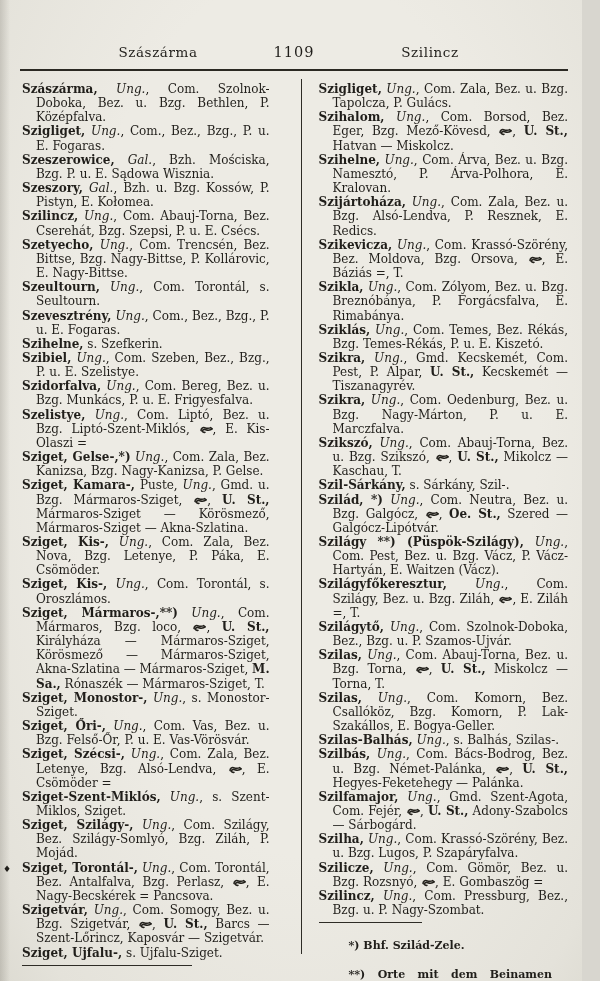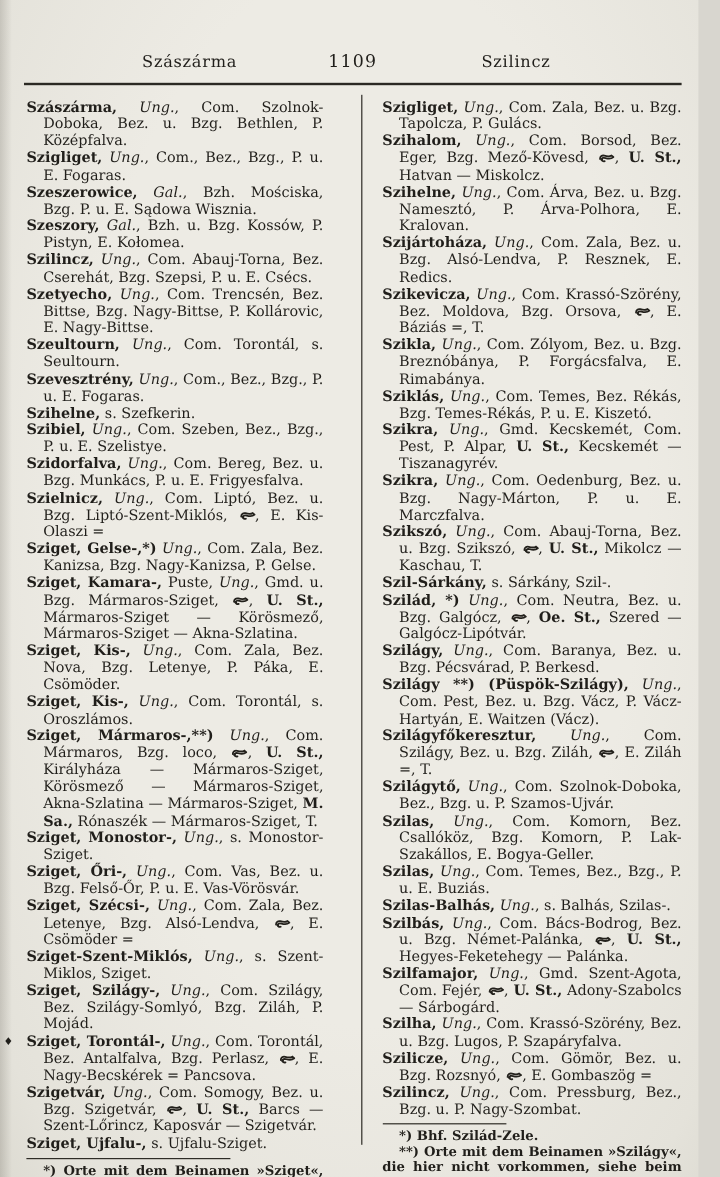--- a/index.html
+++ b/index.html
@@ -22,21 +22,21 @@
   .col.right{padding-left:11px;}
   .entry{margin:0;font-size:12px;line-height:14.15px;text-align:justify;
     padding-left:14px;text-indent:-14px;position:relative;}
   .entry .b{font-weight:bold;}
   .entry .i{font-style:italic;}
   .horn svg{vertical-align:-1px;}
   .mark{position:absolute;left:-19px;top:1px;font-size:9px;text-indent:0;}
   .fn-rule{height:0;border-top:1.5px solid #2e2c26;margin:5px 0 3px;}
   .col.left .fn-rule{width:170px;}
   .col.right .fn-rule{width:103px;}
-  .footnote{margin:0;font-size:11px;line-height:13px;font-weight:bold;
+  .footnote{margin:16px;font-size:11px;line-height:13px;font-weight:bold;
     text-align:justify;text-indent:14px;}
 </style>
 </head>
 <body>
 
 <div class="page">
   <div class="running-header">
     <span class="hw-left">Szászárma</span>
     <span class="page-num">1109</span>
     <span class="hw-right">Szilincz</span>
@@ -50,21 +50,21 @@
           <p class="entry"><span class="b">Szigliget,</span> <span class="i">Ung.</span>, Com., Bez., Bzg., P. u. E. Fogaras.</p>
           <p class="entry"><span class="b">Szeszerowice,</span> <span class="i">Gal.</span>, Bzh. Mościska, Bzg. P. u. E. Sądowa Wisznia.</p>
           <p class="entry"><span class="b">Szeszory,</span> <span class="i">Gal.</span>, Bzh. u. Bzg. Kossów, P. Pistyn, E. Kołomea.</p>
           <p class="entry"><span class="b">Szilincz,</span> <span class="i">Ung.</span>, Com. Abauj-Torna, Bez. Cserehát, Bzg. Szepsi, P. u. E. Csécs.</p>
           <p class="entry"><span class="b">Szetyecho,</span> <span class="i">Ung.</span>, Com. Trencsén, Bez. Bittse, Bzg. Nagy-Bittse, P. Kollárovic, E. Nagy-Bittse.</p>
           <p class="entry"><span class="b">Szeultourn,</span> <span class="i">Ung.</span>, Com. Torontál, s. Seultourn.</p>
           <p class="entry"><span class="b">Szevesztrény,</span> <span class="i">Ung.</span>, Com., Bez., Bzg., P. u. E. Fogaras.</p>
           <p class="entry"><span class="b">Szihelne,</span> s. Szefkerin.</p>
           <p class="entry"><span class="b">Szibiel,</span> <span class="i">Ung.</span>, Com. Szeben, Bez., Bzg., P. u. E. Szelistye.</p>
           <p class="entry"><span class="b">Szidorfalva,</span> <span class="i">Ung.</span>, Com. Bereg, Bez. u. Bzg. Munkács, P. u. E. Frigyesfalva.</p>
-          <p class="entry"><span class="b">Szielnicz,</span> <span class="i">Ung.</span>, Com. Liptó, Bez. u. Bzg. Liptó-Szent-Miklós, <span class="horn"><svg width="14" height="8" viewBox="0 0 14 8" aria-hidden="true">
+          <p class="entry"><span class="b">Szelistye,</span> <span class="i">Ung.</span>, Com. Liptó, Bez. u. Bzg. Liptó-Szent-Miklós, <span class="horn"><svg width="14" height="8" viewBox="0 0 14 8" aria-hidden="true">
                 <path d="M2 4.4 C2 2.3 3.8 1.2 5.6 1.7 C8 2.4 9.8 2.7 11.6 1.6 L13.2 2.9 C11.2 4.6 8.6 4.3 6.6 3.7 C4.9 3.2 3.5 3.6 3.5 4.9 C3.5 6.1 4.7 6.7 5.9 6.3" fill="none" stroke="#23211c" stroke-width="1.5" stroke-linecap="round"></path>
                 <circle cx="3.4" cy="4.9" r="1.1" fill="#23211c"></circle>
               </svg></span>, E. Kis-Olaszi =</p>
           <p class="entry"><span class="b">Sziget, Gelse-,*)</span> <span class="i">Ung.</span>, Com. Zala, Bez. Kanizsa, Bzg. Nagy-Kanizsa, P. Gelse.</p>
           <p class="entry"><span class="b">Sziget, Kamara-,</span> Puste, <span class="i">Ung.</span>, Gmd. u. Bzg. Mármaros-Sziget, <span class="horn"><svg width="14" height="8" viewBox="0 0 14 8" aria-hidden="true">
                 <path d="M2 4.4 C2 2.3 3.8 1.2 5.6 1.7 C8 2.4 9.8 2.7 11.6 1.6 L13.2 2.9 C11.2 4.6 8.6 4.3 6.6 3.7 C4.9 3.2 3.5 3.6 3.5 4.9 C3.5 6.1 4.7 6.7 5.9 6.3" fill="none" stroke="#23211c" stroke-width="1.5" stroke-linecap="round"></path>
                 <circle cx="3.4" cy="4.9" r="1.1" fill="#23211c"></circle>
               </svg></span>, <span class="b">U. St.,</span> Mármaros-Sziget — Körösmező, Mármaros-Sziget — Akna-Szlatina.</p>
           <p class="entry"><span class="b">Sziget, Kis-,</span> <span class="i">Ung.</span>, Com. Zala, Bez. Nova, Bzg. Letenye, P. Páka, E. Csömöder.</p>
           <p class="entry"><span class="b">Sziget, Kis-,</span> <span class="i">Ung.</span>, Com. Torontál, s. Oroszlámos.</p>
@@ -114,29 +114,31 @@
           <p class="entry"><span class="b">Szikra,</span> <span class="i">Ung.</span>, Com. Oedenburg, Bez. u. Bzg. Nagy-Márton, P. u. E. Marczfalva.</p>
           <p class="entry"><span class="b">Szikszó,</span> <span class="i">Ung.</span>, Com. Abauj-Torna, Bez. u. Bzg. Szikszó, <span class="horn"><svg width="14" height="8" viewBox="0 0 14 8" aria-hidden="true">
                 <path d="M2 4.4 C2 2.3 3.8 1.2 5.6 1.7 C8 2.4 9.8 2.7 11.6 1.6 L13.2 2.9 C11.2 4.6 8.6 4.3 6.6 3.7 C4.9 3.2 3.5 3.6 3.5 4.9 C3.5 6.1 4.7 6.7 5.9 6.3" fill="none" stroke="#23211c" stroke-width="1.5" stroke-linecap="round"></path>
                 <circle cx="3.4" cy="4.9" r="1.1" fill="#23211c"></circle>
               </svg></span>, <span class="b">U. St.,</span> Mikolcz — Kaschau, T.</p>
           <p class="entry"><span class="b">Szil-Sárkány,</span> s. Sárkány, Szil-.</p>
           <p class="entry"><span class="b">Szilád, *)</span> <span class="i">Ung.</span>, Com. Neutra, Bez. u. Bzg. Galgócz, <span class="horn"><svg width="14" height="8" viewBox="0 0 14 8" aria-hidden="true">
                 <path d="M2 4.4 C2 2.3 3.8 1.2 5.6 1.7 C8 2.4 9.8 2.7 11.6 1.6 L13.2 2.9 C11.2 4.6 8.6 4.3 6.6 3.7 C4.9 3.2 3.5 3.6 3.5 4.9 C3.5 6.1 4.7 6.7 5.9 6.3" fill="none" stroke="#23211c" stroke-width="1.5" stroke-linecap="round"></path>
                 <circle cx="3.4" cy="4.9" r="1.1" fill="#23211c"></circle>
               </svg></span>, <span class="b">Oe. St.,</span> Szered — Galgócz-Lipótvár.</p>
-          <p class="entry"><span class="b">Szilágy,</span> <span class="i">Ung.</span>, Com. Baranya, Bez. u. Bzg. Pécsvárad, P. Berkesd.</p>
           <p class="entry"><span class="b">Szilágy **) (Püspök-Szilágy),</span> <span class="i">Ung.</span>, Com. Pest, Bez. u. Bzg. Vácz, P. Vácz-Hartyán, E. Waitzen (Vácz).</p>
           <p class="entry"><span class="b">Szilágyfőkeresztur,</span> <span class="i">Ung.</span>, Com. Szilágy, Bez. u. Bzg. Ziláh, <span class="horn"><svg width="14" height="8" viewBox="0 0 14 8" aria-hidden="true">
                 <path d="M2 4.4 C2 2.3 3.8 1.2 5.6 1.7 C8 2.4 9.8 2.7 11.6 1.6 L13.2 2.9 C11.2 4.6 8.6 4.3 6.6 3.7 C4.9 3.2 3.5 3.6 3.5 4.9 C3.5 6.1 4.7 6.7 5.9 6.3" fill="none" stroke="#23211c" stroke-width="1.5" stroke-linecap="round"></path>
                 <circle cx="3.4" cy="4.9" r="1.1" fill="#23211c"></circle>
               </svg></span>, E. Ziláh =, T.</p>
           <p class="entry"><span class="b">Szilágytő,</span> <span class="i">Ung.</span>, Com. Szolnok-Doboka, Bez., Bzg. u. P. Szamos-Ujvár.</p>
+          <p class="entry"><span class="b">Szilas,</span> <span class="i">Ung.</span>, Com. Abauj-Torna, Bez. u. Bzg. Torna, <span class="horn"><svg width="14" height="8" viewBox="0 0 14 8" aria-hidden="true">
+                <path d="M2 4.4 C2 2.3 3.8 1.2 5.6 1.7 C8 2.4 9.8 2.7 11.6 1.6 L13.2 2.9 C11.2 4.6 8.6 4.3 6.6 3.7 C4.9 3.2 3.5 3.6 3.5 4.9 C3.5 6.1 4.7 6.7 5.9 6.3" fill="none" stroke="#23211c" stroke-width="1.5" stroke-linecap="round"></path>
+                <circle cx="3.4" cy="4.9" r="1.1" fill="#23211c"></circle>
+              </svg></span>, <span class="b">U. St.,</span> Miskolcz — Torna, T.</p>
           <p class="entry"><span class="b">Szilas,</span> <span class="i">Ung.</span>, Com. Komorn, Bez. Csallóköz, Bzg. Komorn, P. Lak-Szakállos, E. Bogya-Geller.</p>
-          <p class="entry"><span class="b">Szilas,</span> <span class="i">Ung.</span>, Com. Temes, Bez., Bzg., P. u. E. Buziás.</p>
           <p class="entry"><span class="b">Szilas-Balhás,</span> <span class="i">Ung.</span>, s. Balhás, Szilas-.</p>
           <p class="entry"><span class="b">Szilbás,</span> <span class="i">Ung.</span>, Com. Bács-Bodrog, Bez. u. Bzg. Német-Palánka, <span class="horn"><svg width="14" height="8" viewBox="0 0 14 8" aria-hidden="true">
                 <path d="M2 4.4 C2 2.3 3.8 1.2 5.6 1.7 C8 2.4 9.8 2.7 11.6 1.6 L13.2 2.9 C11.2 4.6 8.6 4.3 6.6 3.7 C4.9 3.2 3.5 3.6 3.5 4.9 C3.5 6.1 4.7 6.7 5.9 6.3" fill="none" stroke="#23211c" stroke-width="1.5" stroke-linecap="round"></path>
                 <circle cx="3.4" cy="4.9" r="1.1" fill="#23211c"></circle>
               </svg></span>, <span class="b">U. St.,</span> Hegyes-Feketehegy — Palánka.</p>
           <p class="entry"><span class="b">Szilfamajor,</span> <span class="i">Ung.</span>, Gmd. Szent-Agota, Com. Fejér, <span class="horn"><svg width="14" height="8" viewBox="0 0 14 8" aria-hidden="true">
                 <path d="M2 4.4 C2 2.3 3.8 1.2 5.6 1.7 C8 2.4 9.8 2.7 11.6 1.6 L13.2 2.9 C11.2 4.6 8.6 4.3 6.6 3.7 C4.9 3.2 3.5 3.6 3.5 4.9 C3.5 6.1 4.7 6.7 5.9 6.3" fill="none" stroke="#23211c" stroke-width="1.5" stroke-linecap="round"></path>
                 <circle cx="3.4" cy="4.9" r="1.1" fill="#23211c"></circle>
               </svg></span>, <span class="b">U. St.,</span> Adony-Szabolcs — Sárbogárd.</p>
           <p class="entry"><span class="b">Szilha,</span> <span class="i">Ung.</span>, Com. Krassó-Szörény, Bez. u. Bzg. Lugos, P. Szapáryfalva.</p>

